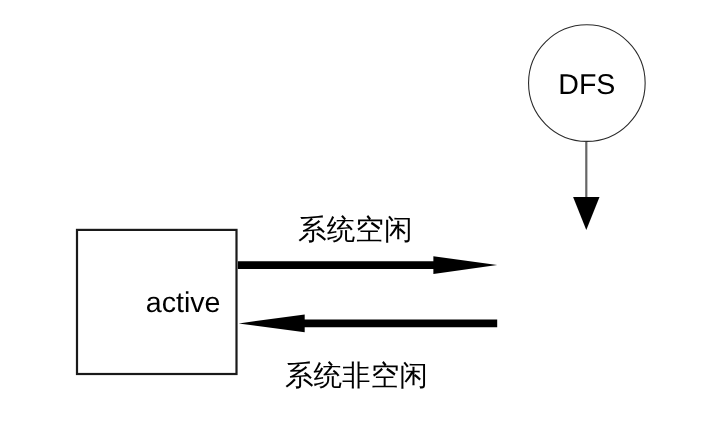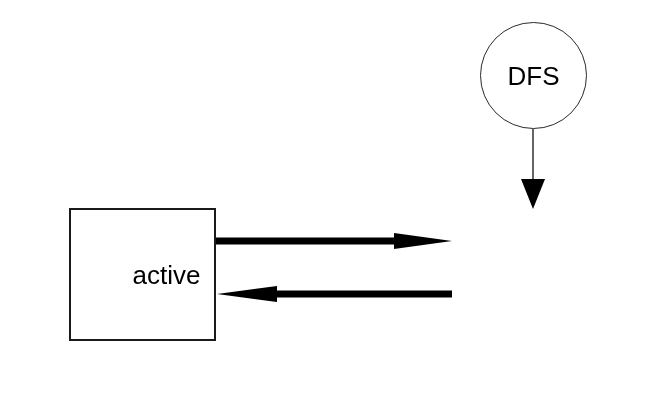--- a/index.html
+++ b/index.html
@@ -104,15 +104,17 @@
 
   <div class="node-circle">
     <span>DFS</span>
   </div>
 
   <div class="node-rect node-active">
     <span>active</span>
   </div>
 
 
+  <div class="edge-label label-top">系统空闲</div>
 
+  <div class="edge-label label-bottom">系统非空闲</div>
 
 </div>
 
 </body></html>

